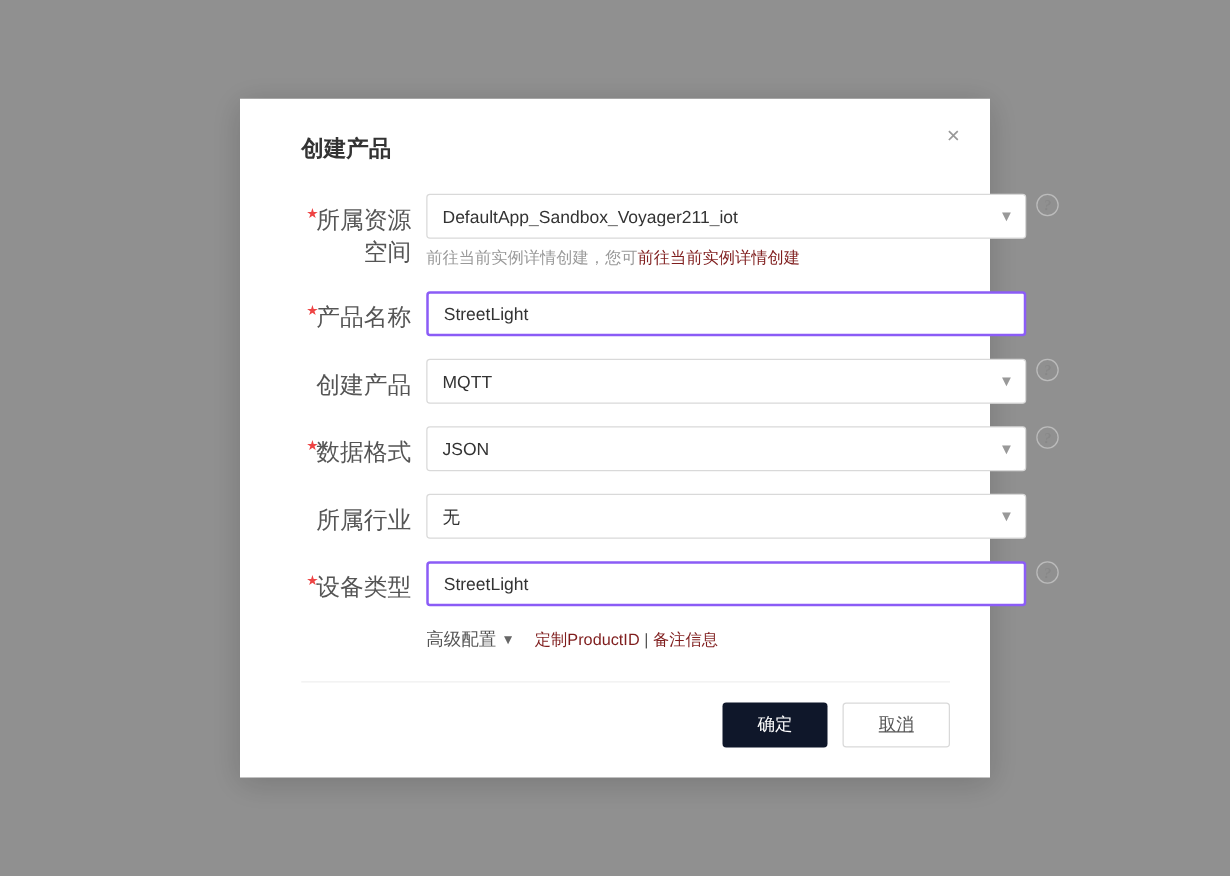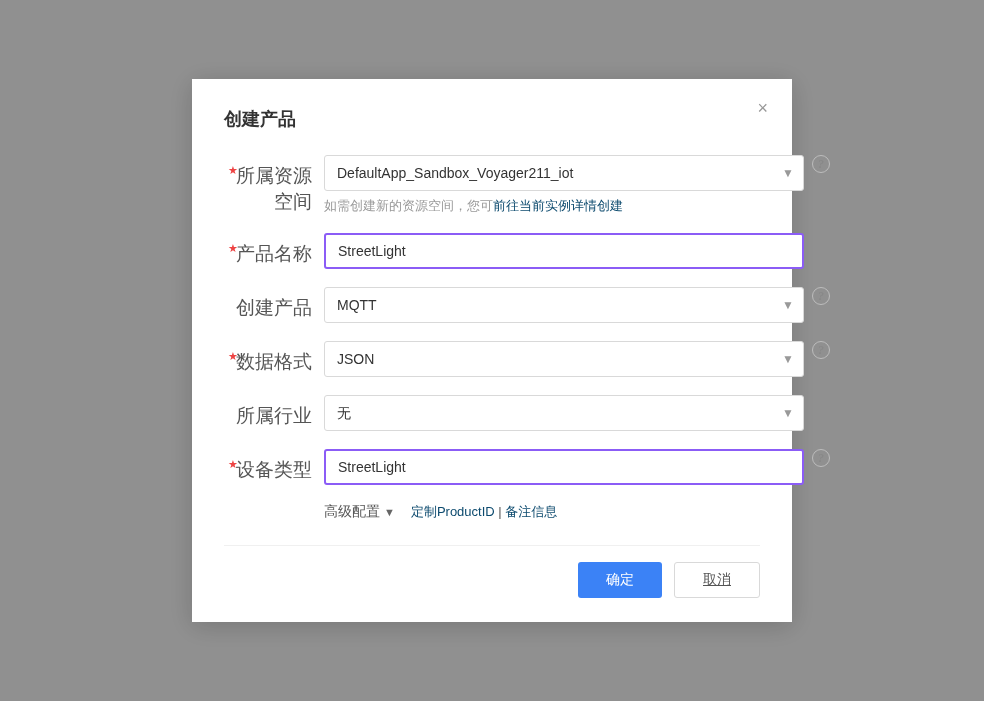--- a/index.html
+++ b/index.html
@@ -24,21 +24,21 @@
       inset: 0;
       display: flex;
       justify-content: center;
       align-items: center;
     }
 
     .dialog {
       background: #fff;
       border-radius: 0;
       width: 600px;
-      padding: 28px 32px 24px 32px;
+      padding: 28px 32px 24px 49px;
       position: relative;
       box-shadow: 0 4px 24px rgba(0,0,0,0.18);
     }
 
     .dialog-title {
       font-size: 18px;
       font-weight: 600;
       color: #333;
       margin-bottom: 24px;
     }
@@ -150,21 +150,21 @@
       font-family: serif;
     }
 
     .hint-text {
       font-size: 13px;
       color: #999;
       margin-top: 6px;
     }
 
     .hint-link {
-      color: #0c4a6e;
+      color: #7f1d1d;
       cursor: pointer;
       text-decoration: none;
     }
 
     .advanced-label {
       display: flex;
       align-items: center;
       gap: 4px;
       color: #555;
       cursor: pointer;
@@ -190,21 +190,21 @@
     .dialog-footer {
       display: flex;
       justify-content: flex-end;
       gap: 12px;
       margin-top: 24px;
       padding-top: 16px;
       border-top: 1px solid #f0f0f0;
     }
 
     .btn-confirm {
-      background: #3b82f6;
+      background: #0f172a;
       color: #fff;
       border: none;
       border-radius: 3px;
       padding: 8px 28px;
       font-size: 14px;
       cursor: pointer;
     }
 
     .btn-cancel {
       background: #fff;
@@ -244,21 +244,21 @@
         <div class="form-content-row">
           <div class="form-select-wrapper">
             <select class="form-select">
               <option>DefaultApp_Sandbox_Voyager211_iot</option>
             </select>
             <span class="select-arrow">▼</span>
           </div>
           <span class="help-icon">?</span>
         </div>
         <div class="hint-text">
-          <span>如需创建新的资源空间，您可</span><a class="hint-link">前往当前实例详情创建</a>
+          <span>前往当前实例详情创建，您可</span><a class="hint-link">前往当前实例详情创建</a>
         </div>
       </div>
     </div>
 
     <div class="form-row">
       <div class="form-label required">产品名称</div>
       <div class="form-content">
         <input class="form-input" type="text" value="StreetLight" style="">
       </div>
     </div>

